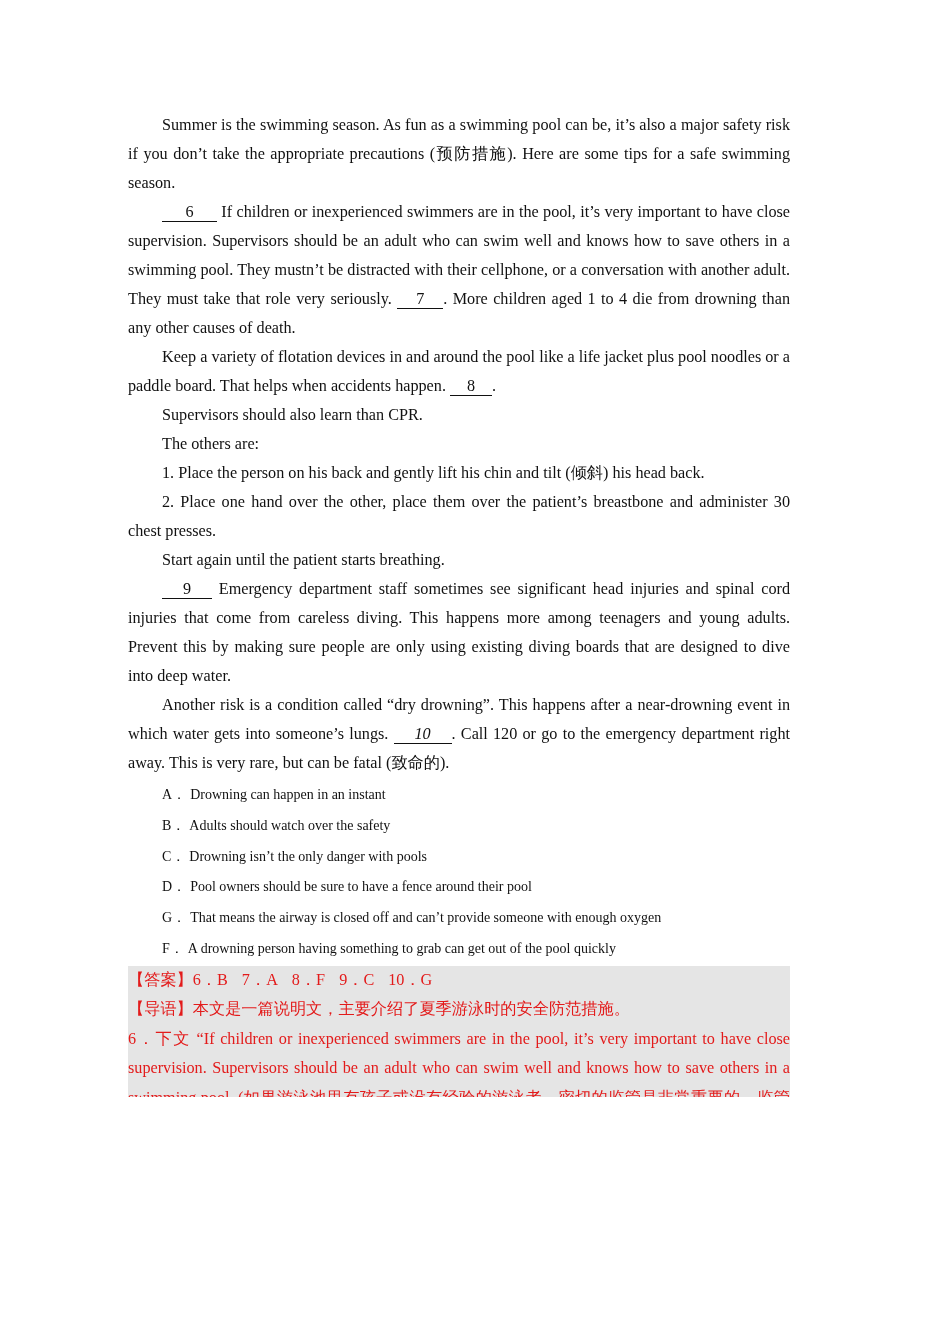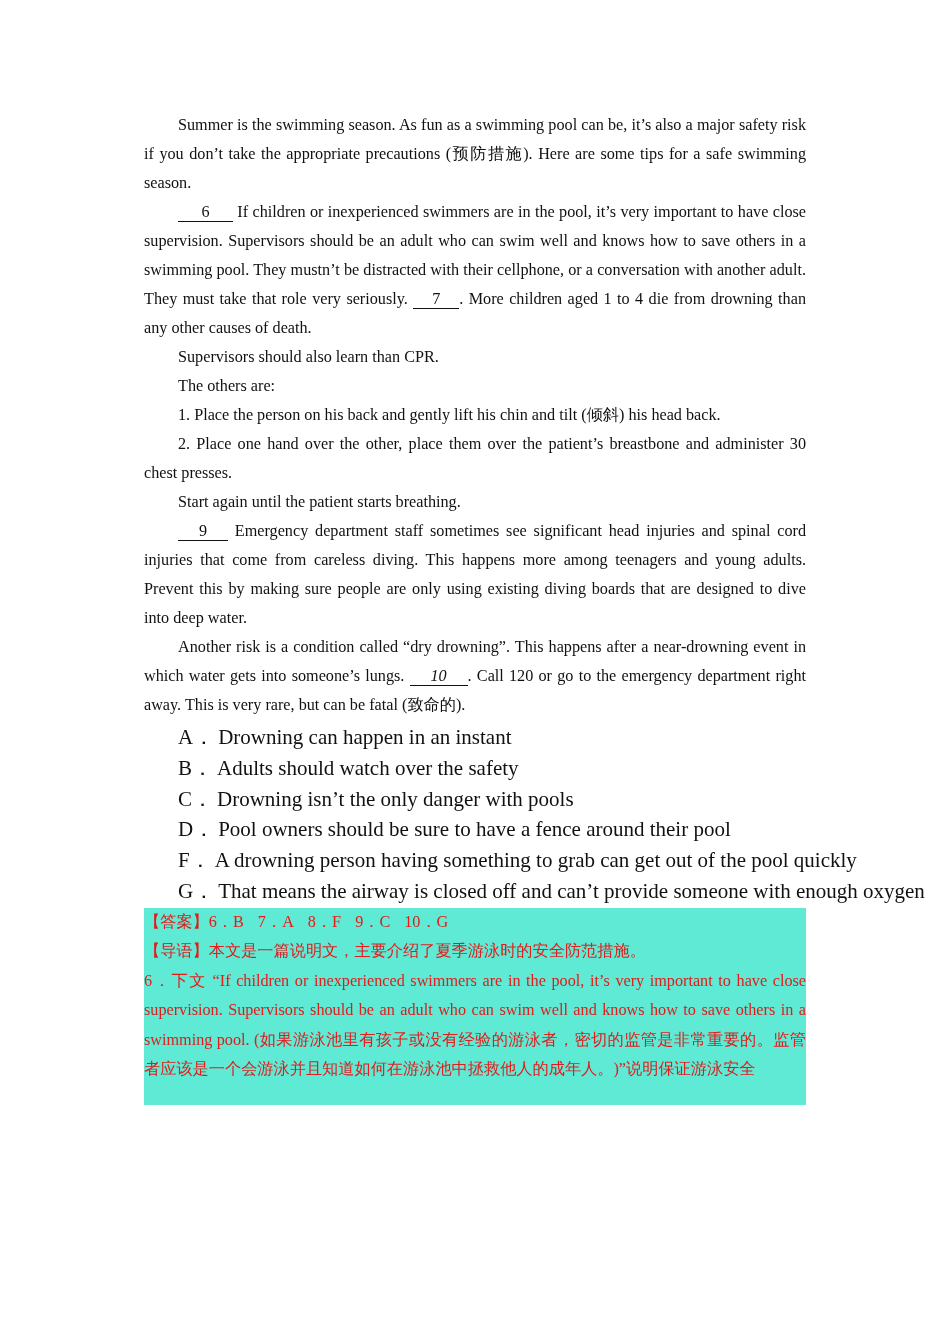--- a/index.html
+++ b/index.html
@@ -10,21 +10,21 @@
     body {
       width: 950px;
       height: 1344px;
       position: relative;
       overflow: hidden;
       font-family: "Liberation Serif", "DejaVu Serif", serif;
       color: #111111;
     }
     .page {
       position: absolute;
-      left: 144px;
+      left: 128px;
       top: 111px;
       width: 662px;
     }
     .p {
       font-size: 16.2px;
       line-height: 29px;
       text-align: justify;
       text-indent: 34px;
       margin: 0;
     }
@@ -37,70 +37,71 @@
     }
     .b6 { width: 55px; }
     .b7 { width: 46px; }
     .b8 { width: 42px; }
     .b9 { width: 50px; }
     .b10 { width: 58px; font-style: italic; }
     .options {
       margin-top: 2px;
     }
     .opt {
-      font-size: 21px;
+      font-size: 14px;
       line-height: 30.8px;
       padding-left: 34px;
       margin: 0;
       white-space: nowrap;
     }
     .opt .letter { margin-right: 4px; }
     .answer-box {
-      background: #5eead4;
+      background: #e5e5e5;
       color: #e31b1b;
       margin-top: 1px;
       padding: 0 0 0 0;
-      height: 197px;
+      height: 131px;
       overflow: hidden;
     }
     .answer-box .line {
       font-size: 16.2px;
       line-height: 29.5px;
       margin: 0;
       text-align: justify;
     }
     .answer-box .keys span { margin-right: 14px; }
   </style>
 </head>
 <body>
 
 <div class="page">
 
   <p class="p">Summer is the swimming season. As fun as a swimming pool can be, it’s also a major safety risk if you don’t take the appropriate precautions (预防措施). Here are some tips for a safe swimming season.</p>
 
   <p class="p"><span class="blank b6">6</span><span> If children or inexperienced swimmers are in the pool, it’s very important to have close supervision. Supervisors should be an adult who can swim well and knows how to save others in a swimming pool. They mustn’t be distracted with their cellphone, or a conversation with another adult. They must take that role very seriously. </span><span class="blank b7">7</span><span>. More children aged 1 to 4 die from drowning than any other causes of death.</span></p>
 
+  <p class="p"><span>Keep a variety of flotation devices in and around the pool like a life jacket plus pool noodles or a paddle board. That helps when accidents happen. </span><span class="blank b8">8</span><span>.</span></p>
 
   <p class="p">Supervisors should also learn than CPR.</p>
   <p class="p">The others are:</p>
   <p class="p">1. Place the person on his back and gently lift his chin and tilt (倾斜) his head back.</p>
   <p class="p">2. Place one hand over the other, place them over the patient’s breastbone and administer 30 chest presses.</p>
   <p class="p">Start again until the patient starts breathing.</p>
 
   <p class="p"><span class="blank b9">9</span><span> Emergency department staff sometimes see significant head injuries and spinal cord injuries that come from careless diving. This happens more among teenagers and young adults. Prevent this by making sure people are only using existing diving boards that are designed to dive into deep water.</span></p>
 
   <p class="p"><span>Another risk is a condition called “dry drowning”. This happens after a near-drowning event in which water gets into someone’s lungs. </span><span class="blank b10">10</span><span>. Call 120 or go to the emergency department right away. This is very rare, but can be fatal (致命的).</span></p>
 
   <div class="options">
     <p class="opt"><span class="letter">A．</span><span>Drowning can happen in an instant</span></p>
     <p class="opt"><span class="letter">B．</span><span>Adults should watch over the safety</span></p>
     <p class="opt"><span class="letter">C．</span><span>Drowning isn’t the only danger with pools</span></p>
     <p class="opt"><span class="letter">D．</span><span>Pool owners should be sure to have a fence around their pool</span></p>
+    <p class="opt"><span class="letter">G．</span><span>That means the airway is closed off and can’t provide someone with enough oxygen</span></p>
     <p class="opt"><span class="letter">F．</span><span>A drowning person having something to grab can get out of the pool quickly</span></p>
-    <p class="opt"><span class="letter">G．</span><span>That means the airway is closed off and can’t provide someone with enough oxygen</span></p>
   </div>
 
   <div class="answer-box">
     <p class="line keys"><span style="margin-right:0">【答案】</span><span>6．B</span><span>7．A</span><span>8．F</span><span>9．C</span><span>10．G</span></p>
     <p class="line"><span>【导语】</span><span>本文是一篇说明文，主要介绍了夏季游泳时的安全防范措施。</span></p>
     <p class="line">6．下文 “If children or inexperienced swimmers are in the pool, it’s very important to have close supervision. Supervisors should be an adult who can swim well and knows how to save others in a swimming pool. (如果游泳池里有孩子或没有经验的游泳者，密切的监管是非常重要的。监管者应该是一个会游泳并且知道如何在游泳池中拯救他人的成年人。)”说明保证游泳安全</p>
   </div>
 
 </div>
 

